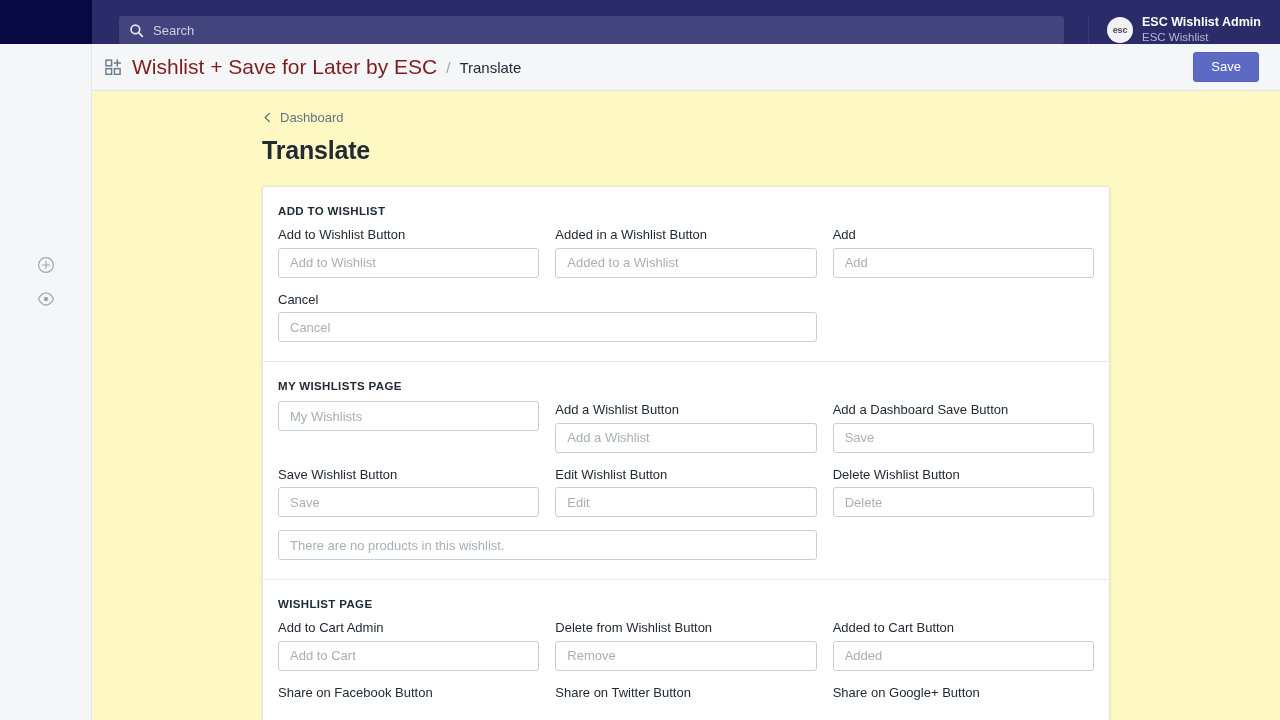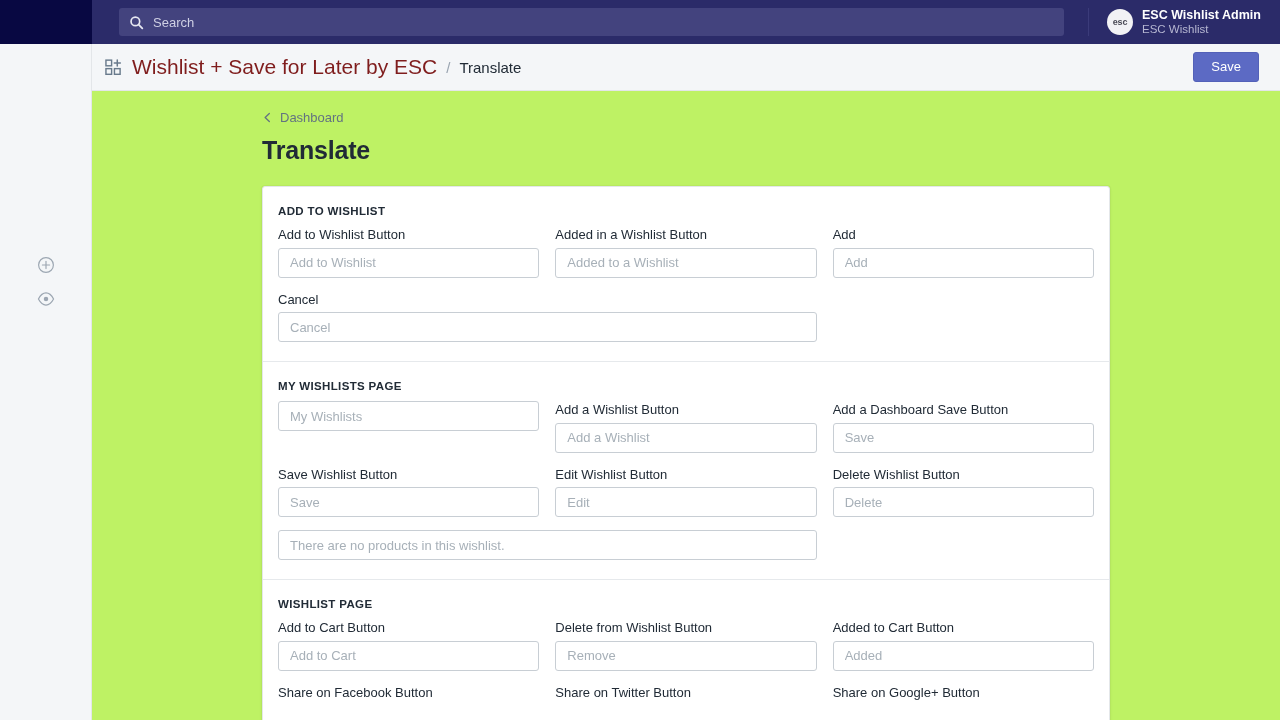--- a/index.html
+++ b/index.html
@@ -11,21 +11,21 @@
     background: #f4f6f8;
     color: #212b36;
     -webkit-font-smoothing: antialiased;
   }
 
   
   .topbar {
     position: absolute; top: 0; left: 0;
     width: 1280px; height: 44px;
     background: #2b2b69;
-    display: flex; align-items: center;
+    display: flex; align-items: flex-end;
     z-index: 30;
   }
   .topbar-left-block {
     width: 92px; height: 44px;
     background: #080842;
     flex: 0 0 92px;
   }
   .topbar-search-zone {
     flex: 1 1 auto;
     display: flex; align-items: center;
@@ -101,21 +101,21 @@
     padding: 6px 17px;
     cursor: pointer;
     line-height: 1.2;
   }
 
   
   .content {
     position: absolute; top: 91px; left: 92px;
     width: 1188px; height: 629px;
     overflow: hidden;
-    background: #bef264;
+    background: #fef9c3;
   }
   .page-head { padding: 18px 0 0 170px; }
   .back-link {
     display: inline-flex; align-items: center;
     font-size: 13px; color: #637381; cursor: pointer;
   }
   .chev { width: 11px; height: 11px; margin-right: 7px; display: block; }
   .page-title {
     font-size: 25px; font-weight: bold; color: #212b36;
     margin-top: 9px; letter-spacing: -0.2px;
@@ -245,21 +245,21 @@
           <div class="field"><div class="field-label">Add a Dashboard Save Button</div><input type="text" class="field-input" placeholder="Save" style=""></div>
           <div class="field"><div class="field-label">Save Wishlist Button</div><input type="text" class="field-input" placeholder="Save" style=""></div>
           <div class="field"><div class="field-label">Edit Wishlist Button</div><input type="text" class="field-input" placeholder="Edit" style=""></div>
           <div class="field"><div class="field-label">Delete Wishlist Button</div><input type="text" class="field-input" placeholder="Delete" style=""></div>
           <div class="field span2"><input type="text" class="field-input" placeholder="There are no products in this wishlist." style=""></div>
         </div>
       </div>
       <div class="section">
         <div class="section-title">WISHLIST PAGE</div>
         <div class="grid">
-          <div class="field"><div class="field-label">Add to Cart Button</div><input type="text" class="field-input" placeholder="Add to Cart" style=""></div>
+          <div class="field"><div class="field-label">Add to Cart Admin</div><input type="text" class="field-input" placeholder="Add to Cart" style=""></div>
           <div class="field"><div class="field-label">Delete from Wishlist Button</div><input type="text" class="field-input" placeholder="Remove" style=""></div>
           <div class="field"><div class="field-label">Added to Cart Button</div><input type="text" class="field-input" placeholder="Added" style=""></div>
           <div class="field">
             <div class="field-label">Share on Facebook Button</div>
           </div>
           <div class="field">
             <div class="field-label">Share on Twitter Button</div>
           </div>
           <div class="field">
             <div class="field-label">Share on Google+ Button</div>

